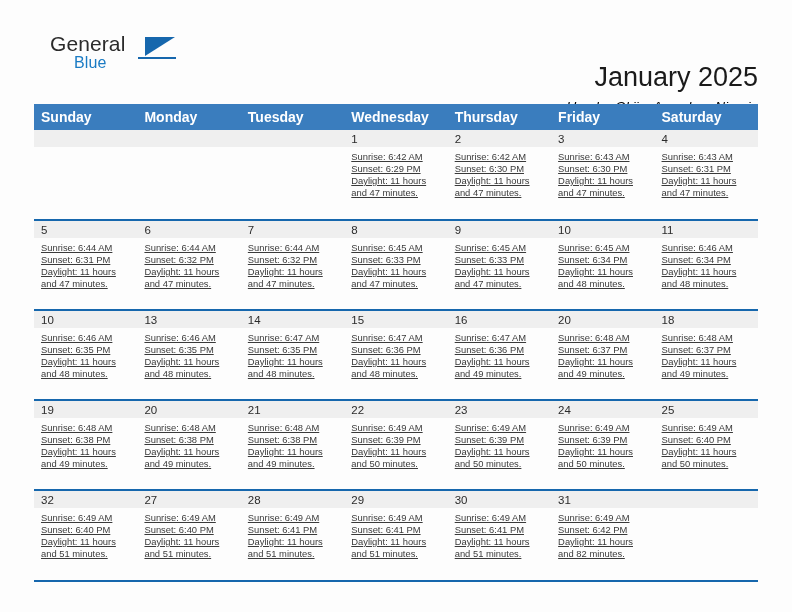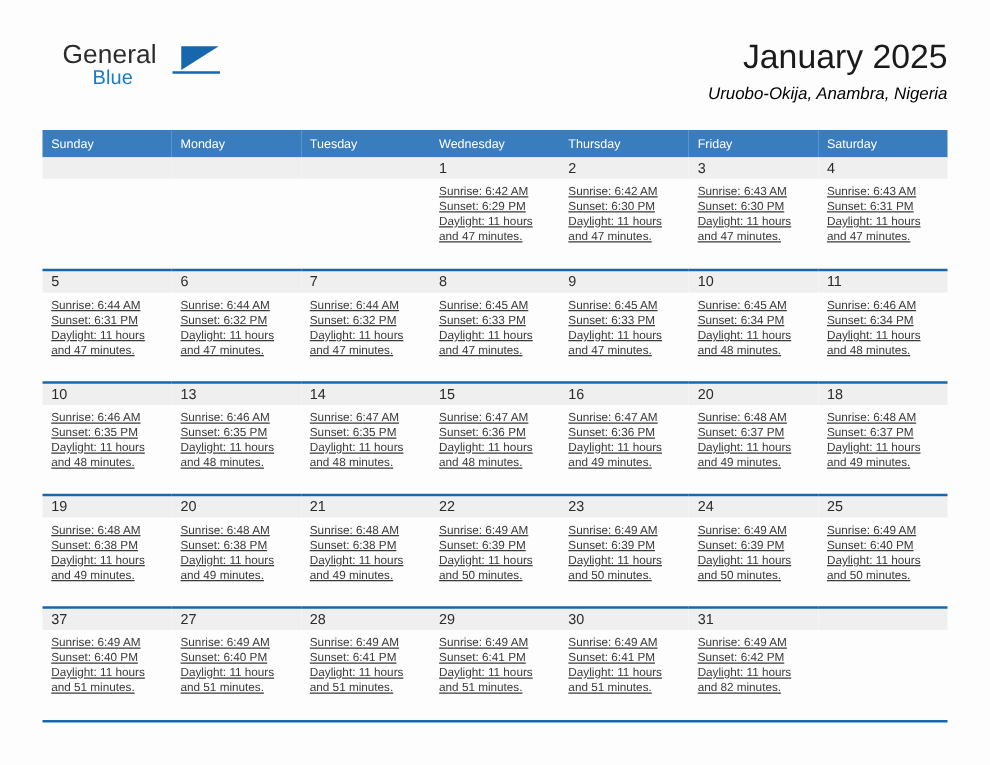--- a/index.html
+++ b/index.html
@@ -67,20 +67,21 @@
     position: absolute;
     right: 0;
     top: 0;
     text-align: right;
   }
   .cal-title {
     font-size: 27px;
     color: #1a1a1a;
     line-height: 34px;
     white-space: nowrap;
+    margin-top: 32px;
   }
   .cal-subtitle {
     font-size: 13.5px;
     color: #000000;
     line-height: 22px;
     margin-top: 2px;
     white-space: nowrap;
     font-style: italic;
   }
 
@@ -94,22 +95,22 @@
 
   .cal table {
     width: 100%;
     border-collapse: collapse;
     table-layout: fixed;
   }
 
   thead th {
     background: #3a7dbe;
     color: #ffffff;
-    font-size: 10px;
-    font-weight: normal;
+    font-size: 14px;
+    font-weight: bold;
     text-align: left;
     padding: 5px 0 5px 7px;
     height: 22px;
     vertical-align: middle;
   }
 
   tbody tr.week td {
     border-top: 2px solid #1667ad;
     vertical-align: top;
     padding: 0;
@@ -419,21 +420,21 @@
               <div class="info">
                 <div>Sunrise: 6:49 AM</div>
                 <div>Sunset: 6:40 PM</div>
                 <div>Daylight: 11 hours</div>
                 <div>and 50 minutes.</div>
               </div>
             </td>
           </tr>
           <tr class="week">
             <td>
-              <div class="daynum">37</div>
+              <div class="daynum">32</div>
               <div class="info">
                 <div>Sunrise: 6:49 AM</div>
                 <div>Sunset: 6:40 PM</div>
                 <div>Daylight: 11 hours</div>
                 <div>and 51 minutes.</div>
               </div>
             </td>
             <td>
               <div class="daynum">27</div>
               <div class="info">

